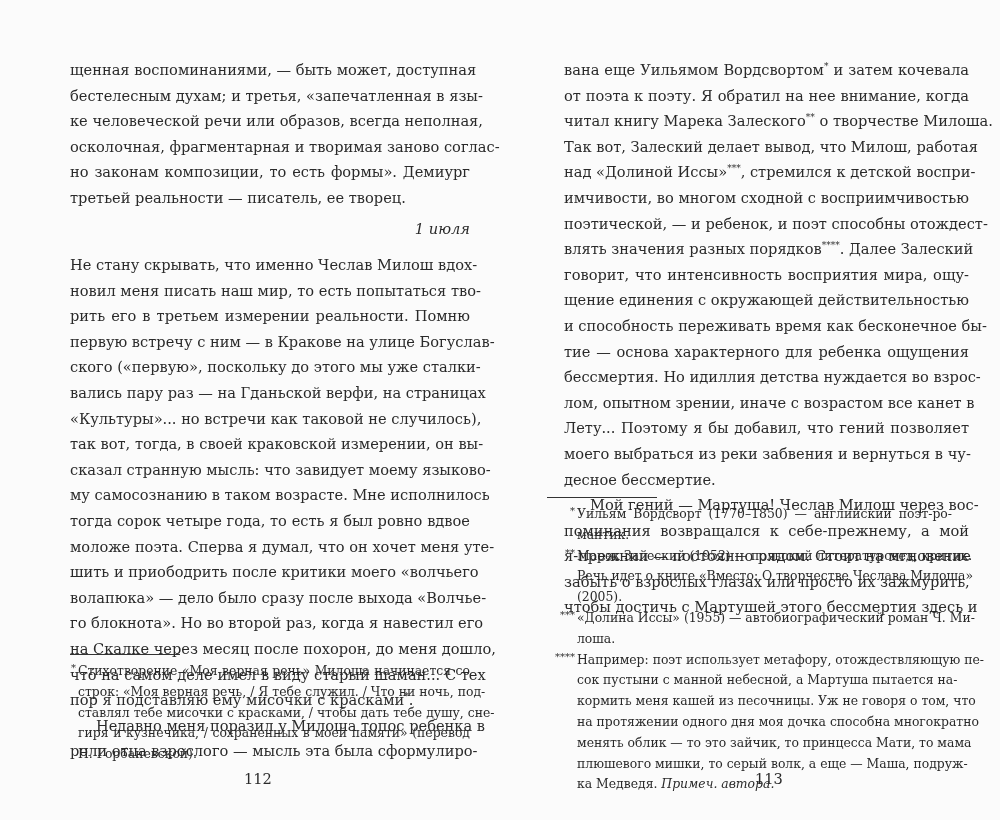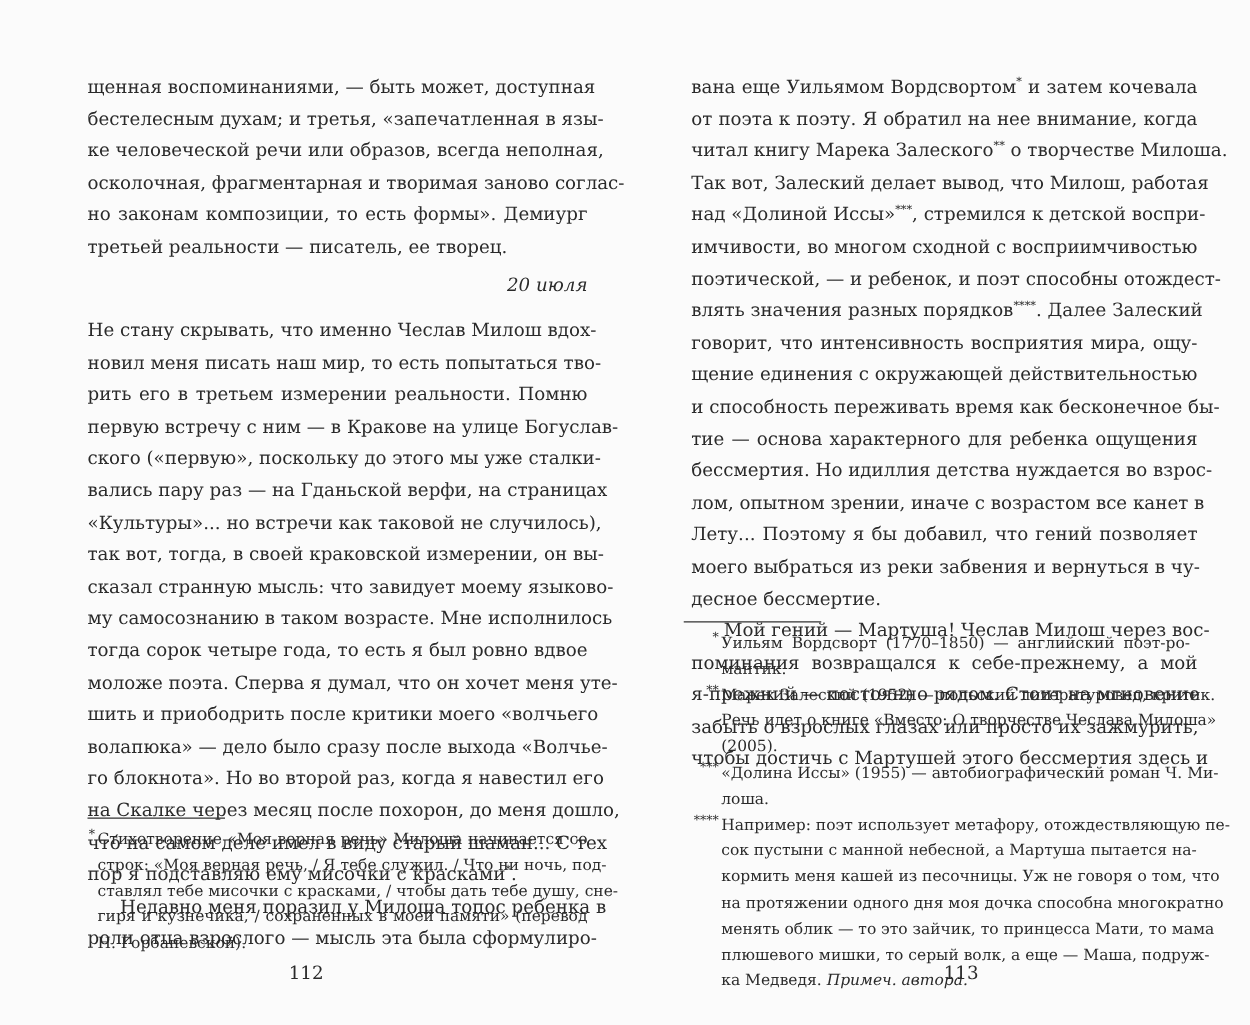--- a/index.html
+++ b/index.html
@@ -8,21 +8,21 @@
     background: #fbfbfb;
     font-family: "DejaVu Serif", "Liberation Serif", serif;
     color: #2a2a2a;
     position: relative;
   }
   .page { position: absolute; top: 0; height: 820px; }
   .page-left { left: 0; width: 500px; }
   .page-right { left: 500px; width: 500px; }
   .text-block { position: absolute; font-size: 14.6px; line-height: 25.6px; text-align: justify; }
   .page-left .text-block { left: 70px; width: 400px; }
-  .page-right .text-block { left: 53px; width: 405px; }
+  .page-right .text-block { left: 64px; width: 405px; }
   .line { display: block; white-space: nowrap; text-align-last: justify; text-align: justify; }
   .line.last { text-align-last: left; }
   .indent { padding-left: 26px; }
   .dateline { position: absolute; right: 30px; font-style: italic; font-size: 14.6px; }
   .rule { position: absolute; height: 1px; background: #333; width: 110px; }
   .fn-block { position: absolute; font-size: 12.4px; line-height: 20.8px; }
   .fn { position: relative; }
   .fn .mark { position: absolute; text-align: right; font-size: 10px; top: -3px; }
   .fn .fline { display: block; white-space: nowrap; text-align: justify; text-align-last: justify; }
   .fn .fline.last { text-align-last: left; }
@@ -36,21 +36,21 @@
 <div class="page page-left">
   <div class="text-block" style="top:57px;">
     <span class="line">щенная воспоминаниями, — быть может, доступная</span>
     <span class="line">бестелесным духам; и третья, «запечатленная в язы-</span>
     <span class="line">ке человеческой речи или образов, всегда неполная,</span>
     <span class="line">осколочная, фрагментарная и творимая заново соглас-</span>
     <span class="line">но законам композиции, то есть формы». Демиург</span>
     <span class="line last">третьей реальности — писатель, ее творец.</span>
   </div>
 
-  <div class="dateline" style="top:220px;">20 июля</div>
+  <div class="dateline" style="top:220px;">1 июля</div>
 
   <div class="text-block" style="top:252px;">
     <span class="line">Не стану скрывать, что именно Чеслав Милош вдох-</span>
     <span class="line">новил меня писать наш мир, то есть попытаться тво-</span>
     <span class="line">рить его в третьем измерении реальности. Помню</span>
     <span class="line">первую встречу с ним — в Кракове на улице Богуслав-</span>
     <span class="line">ского («первую», поскольку до этого мы уже сталки-</span>
     <span class="line">вались пару раз — на Гданьской верфи, на страницах</span>
     <span class="line">«Культуры»... но встречи как таковой не случилось),</span>
     <span class="line">так вот, тогда, в своей краковской измерении, он вы-</span>
@@ -74,21 +74,21 @@
     <div class="fn" style="padding-left:8px;">
       <span class="mark" style="left:-2px; width:8px;">*</span>
       <span class="fline">Стихотворение «Моя верная речь» Милоша начинается со</span>
       <span class="fline">строк: «Моя верная речь, / Я тебе служил. / Что ни ночь, под-</span>
       <span class="fline">ставлял тебе мисочки с красками, / чтобы дать тебе душу, сне-</span>
       <span class="fline">гиря и кузнечика, / сохраненных в моей памяти» (перевод</span>
       <span class="fline last">Н. Горбаневской).</span>
     </div>
   </div>
 
-  <div class="folio" style="left:231px;">112</div>
+  <div class="folio" style="left:244px;">112</div>
 </div>
 
 <div class="page page-right">
   <div class="text-block" style="top:57px;">
     <span class="line"><span>вана еще Уильямом Вордсвортом</span><sup>*</sup><span> и затем кочевала</span></span>
     <span class="line">от поэта к поэту. Я обратил на нее внимание, когда</span>
     <span class="line"><span>читал книгу Марека Залеского</span><sup>**</sup><span> о творчестве Милоша.</span></span>
     <span class="line">Так вот, Залеский делает вывод, что Милош, работая</span>
     <span class="line"><span>над «Долиной Иссы»</span><sup>***</sup><span>, стремился к детской воспри-</span></span>
     <span class="line">имчивости, во многом сходной с восприимчивостью</span>

